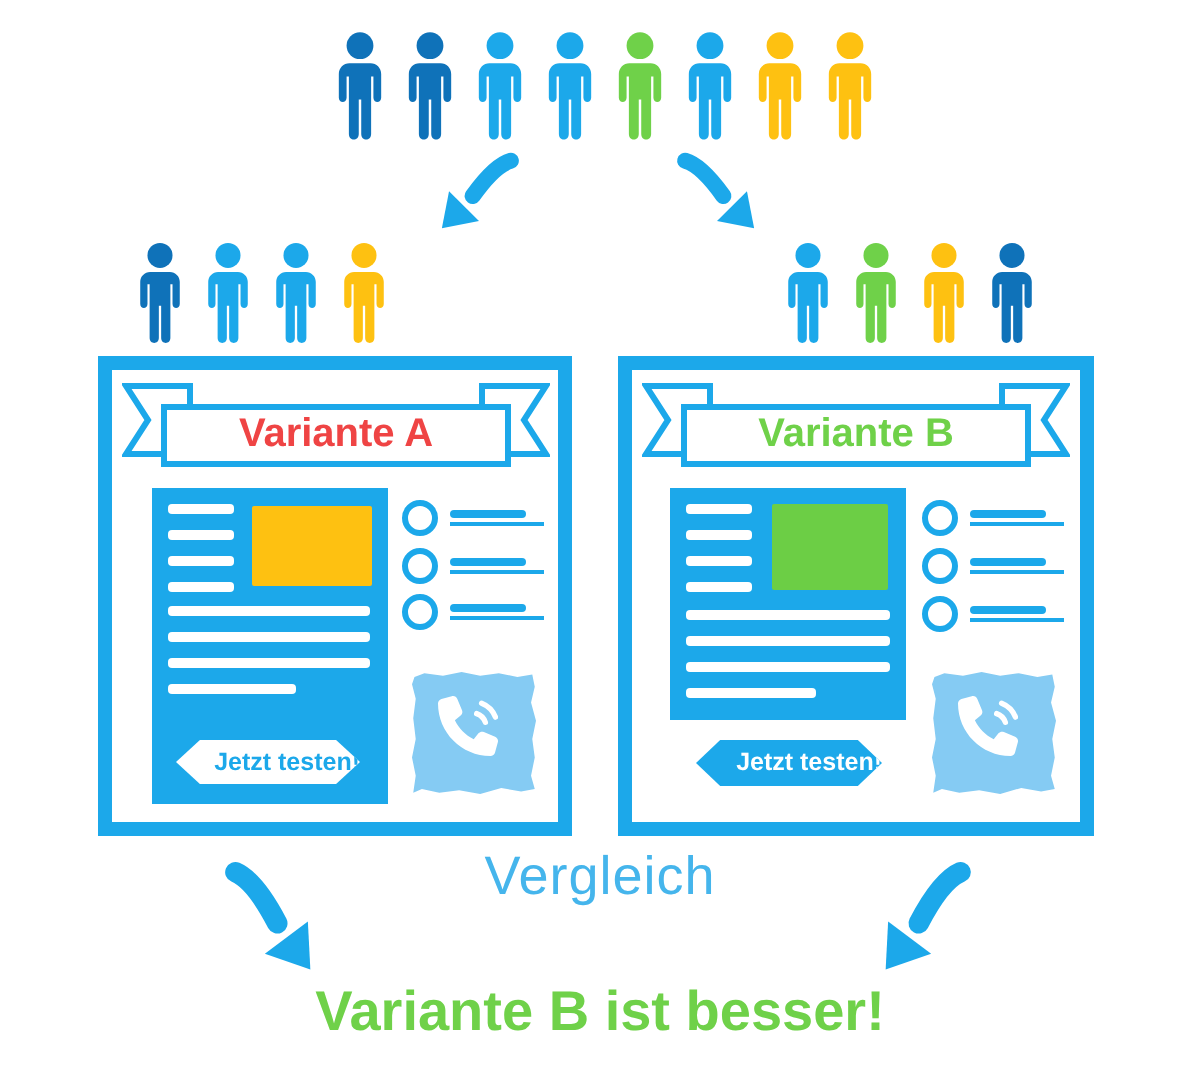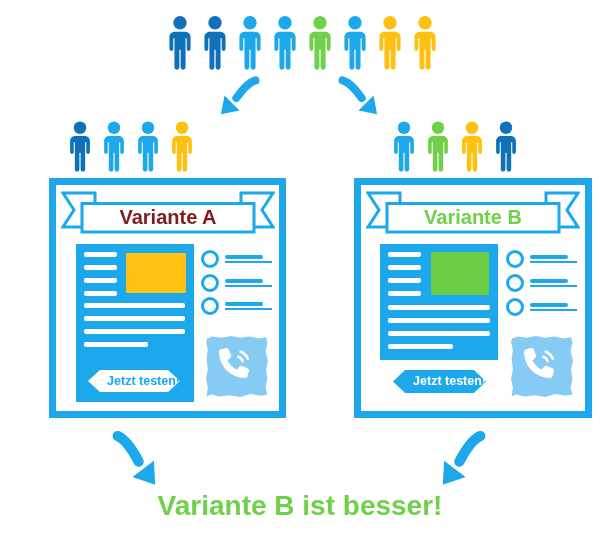--- a/index.html
+++ b/index.html
@@ -24,21 +24,21 @@
   
   .biglabel{position:absolute;left:0;width:600px;text-align:center;color:var(--lab);
             font-size:27px;font-weight:300;letter-spacing:0.5px;}
   .lab-ab{top:131px;}
   .lab-vg{top:423px;}
   .result{position:absolute;left:0;top:490px;width:600px;text-align:center;
           font-size:28px;font-weight:700;color:var(--green);}
   
   .card{position:absolute;top:178px;height:240px;background:#fff;border:7px solid var(--blue);box-sizing:border-box;}
   .card-a{left:49px;width:237px;}
-  .card-b{left:309px;width:238px;margin-left:45px;}
+  .card-b{left:309px;width:238px;}
   .ribbon{position:absolute;left:5px;top:5px;width:214px;height:44px;}
   .rib{fill:#fff;stroke:var(--blue);stroke-width:3;}
   .banner-title{position:absolute;left:26px;top:18px;width:172px;height:28px;line-height:28px;
                 text-align:center;font-size:20px;font-weight:700;}
   .panel{position:absolute;background:var(--blue);}
   .pan-a{left:20px;top:59px;width:118px;height:158px;}
   .pan-b{left:19px;top:59px;width:118px;height:116px;}
   .wline{position:absolute;left:8px;height:5px;background:#fff;border-radius:2px;}
   .imgbox{position:absolute;border-radius:1px;}
   .hexbtn{position:absolute;text-align:right;font-weight:700;font-size:12.5px;
@@ -176,21 +176,21 @@
         </svg>
       </span>
   </div>
 
   <div class="card card-a">
     <svg class="ribbon" viewBox="0 0 214 44">
       <polygon class="rib" points="2,3 34,3 34,37 2,37 13,20"></polygon>
       <polygon class="rib" points="212,3 180,3 180,37 212,37 201,20"></polygon>
       <rect class="rib" x="21" y="13.5" width="172" height="28.5"></rect>
     </svg>
-    <div class="banner-title" style="color: #7f1d1d;">Variante A</div>
+    <div class="banner-title" style="color: #ef4444;">Variante A</div>
 
     <div class="panel pan-a">
       <div class="wline" style="top:8px;width:33px;"></div>
       <div class="wline" style="top:21px;width:33px;"></div>
       <div class="wline" style="top:34px;width:33px;"></div>
       <div class="wline" style="top:47px;width:33px;"></div>
       <div class="imgbox" style="left: 50px; top: 9px; width: 60px; height: 40px; background-color: rgb(254, 193, 17);"></div>
       <div class="wline" style="top:59px;width:101px;"></div>
       <div class="wline" style="top:72px;width:101px;"></div>
       <div class="wline" style="top:85px;width:101px;"></div>
@@ -259,20 +259,21 @@
         <span class="l2"></span>
       </div>
 
     <div class="phonebox"><span class="phone-slot"><svg viewBox="0 0 512 512">
             <path fill="#fff" d="M164.9 24.6c-7.7-18.6-28-28.5-47.4-23.2l-88 24C12.1 30.2 0 46 0 64c0 247.4 200.6 448 448 448 18 0 33.8-12.1 38.6-29.5l24-88c5.3-19.4-4.6-39.7-23.2-47.4l-96-40c-16.3-6.8-35.2-2.1-46.3 11.6L304.7 368C234.3 334.7 177.3 277.7 144 207.3L193.3 167c13.7-11.2 18.4-30 11.6-46.3l-40-96z"></path>
             <path fill="none" stroke="#fff" stroke-width="46" stroke-linecap="round" d="M330 150a118 118 0 0 1 74 74"></path>
             <path fill="none" stroke="#fff" stroke-width="46" stroke-linecap="round" d="M372 62a208 208 0 0 1 118 118"></path>
           </svg></span></div>
   </div>
 
+  <div class="biglabel lab-vg">Vergleich</div>
   <div class="arrow steep" style="left:106px;top:430px;width:56px;height:62px;"><span class="arrow-slot"><svg viewBox="0 0 60 60">
           <path d="M9,6 Q20,9 35,30" stroke="currentColor" stroke-width="11" fill="none" stroke-linecap="round"></path>
           <polygon points="56,52 30.7,47.1 51.1,26.7" fill="currentColor"></polygon>
         </svg></span></div>
   <div class="arrow steep-l" style="left:436px;top:430px;width:56px;height:62px;"><span class="arrow-slot"><svg viewBox="0 0 60 60">
           <path d="M9,6 Q20,9 35,30" stroke="currentColor" stroke-width="11" fill="none" stroke-linecap="round"></path>
           <polygon points="56,52 30.7,47.1 51.1,26.7" fill="currentColor"></polygon>
         </svg></span></div>
 
   <div class="result">Variante B ist besser!</div>

